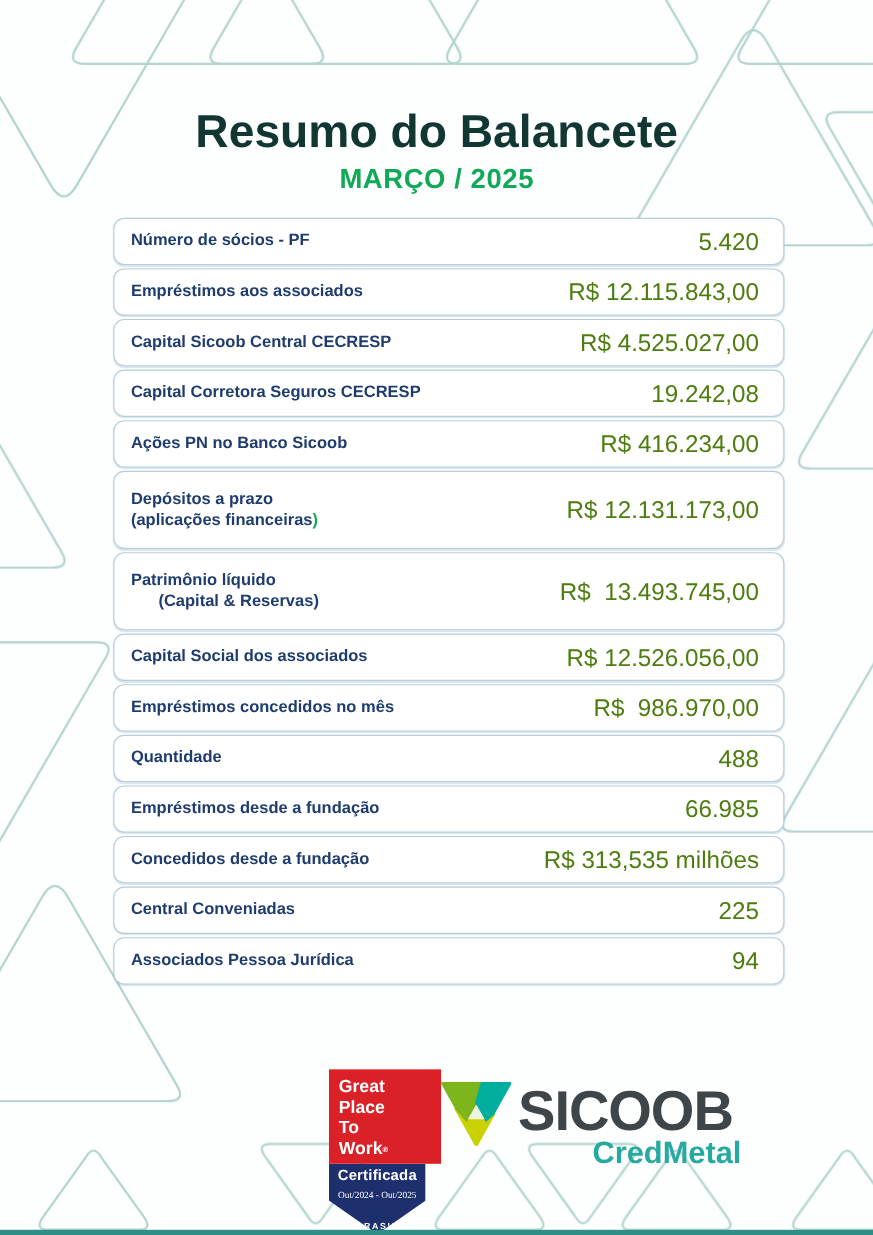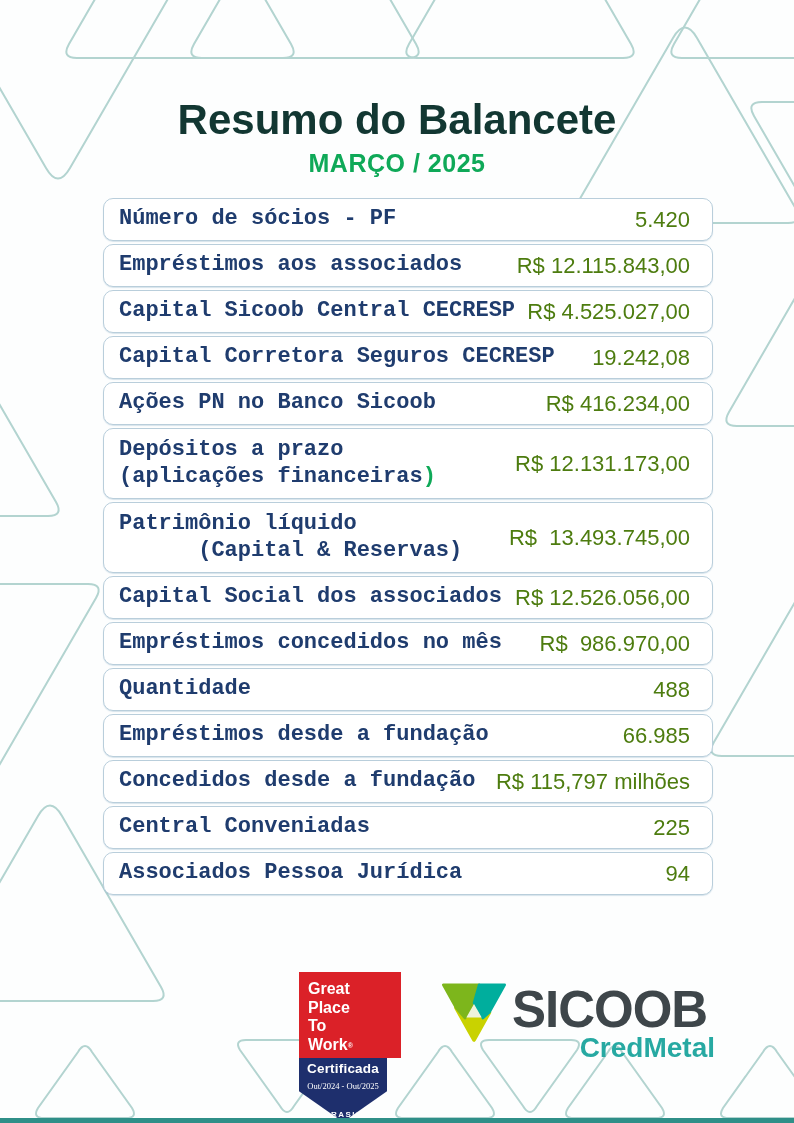--- a/index.html
+++ b/index.html
@@ -21,23 +21,22 @@
   .table{position:absolute;left:103px;top:198px;width:610px;}
   .row{
     box-sizing:border-box;width:610px;min-height:43px;margin-bottom:3px;
     background:#ffffff;border:1px solid #b9cedb;border-radius:10px;
     box-shadow:0 1px 1px rgba(120,160,190,.28);
     display:flex;align-items:center;justify-content:space-between;
     padding:4px 22px 4px 15px;
   }
   .row.tall{min-height:71px;}
   .row-label{
-    font-size:22px;font-weight:700;color:#1f3c6e;line-height:1.22;
+    font-size:15px;font-weight:700;color:#1f3c6e;line-height:1.22;
     white-space:pre-wrap;
-    font-family:Liberation Mono, monospace;
   }
   .row-label .suffix{color:#0FA958;}
   .row-value{
     font-size:22px;font-weight:400;color:#4d7c0f;white-space:pre;
     text-align:right;flex-shrink:0;padding-left:10px;
   }
   
   .gptw{position:absolute;left:299px;top:972px;width:88px;height:150px;}
   .gptw-red{
     box-sizing:border-box;width:102px;height:86px;background:#DB2128;
@@ -50,21 +49,21 @@
     clip-path:polygon(0 0,100% 0,100% 52%,50% 100%,0 52%);
     text-align:center;padding-top:3px;
   }
   .gptw-cert{color:#fff;font-size:13.5px;font-weight:700;letter-spacing:.2px;}
   .gptw-period{
     color:#fff;font-size:8.5px;font-weight:400;margin-top:5px;
     font-family:"Liberation Serif", serif;white-space:nowrap;
   }
   .gptw-country{color:#fff;font-size:8px;font-weight:700;letter-spacing:1.5px;margin-top:19px;}
   
-  .sicoob{position:absolute;left:442px;top:980px;width:280px;height:110px;}
+  .sicoob{position:absolute;left:401px;top:980px;width:280px;height:110px;}
   .sicoob-tri{position:absolute;left:0;top:3px;}
   .sicoob-brand{
     position:absolute;left:70px;top:0px;width:210px;text-align:left;
     font-size:51px;font-weight:700;color:#3E464A;letter-spacing:-1px;
   }
   .sicoob-unit{
     position:absolute;left:70px;top:52px;width:203px;text-align:right;
     font-size:28px;font-weight:700;color:#27A9A2;letter-spacing:0px;
   }
   .bottom-bar{position:absolute;left:0;bottom:0;width:794px;height:5px;background:#2F8F88;}
@@ -149,21 +148,21 @@
   <div class="row">
     <span class="row-label">Quantidade</span>
     <span class="row-value">488</span>
   </div>
   <div class="row">
     <span class="row-label">Empréstimos desde a fundação</span>
     <span class="row-value">66.985</span>
   </div>
   <div class="row">
     <span class="row-label">Concedidos desde a fundação</span>
-    <span class="row-value">R$ 115,797 milhões</span>
+    <span class="row-value">R$ 313,535 milhões</span>
   </div>
   <div class="row">
     <span class="row-label">Central Conveniadas</span>
     <span class="row-value">225</span>
   </div>
   <div class="row">
     <span class="row-label">Associados Pessoa Jurídica</span>
     <span class="row-value">94</span>
   </div>
 </div>

